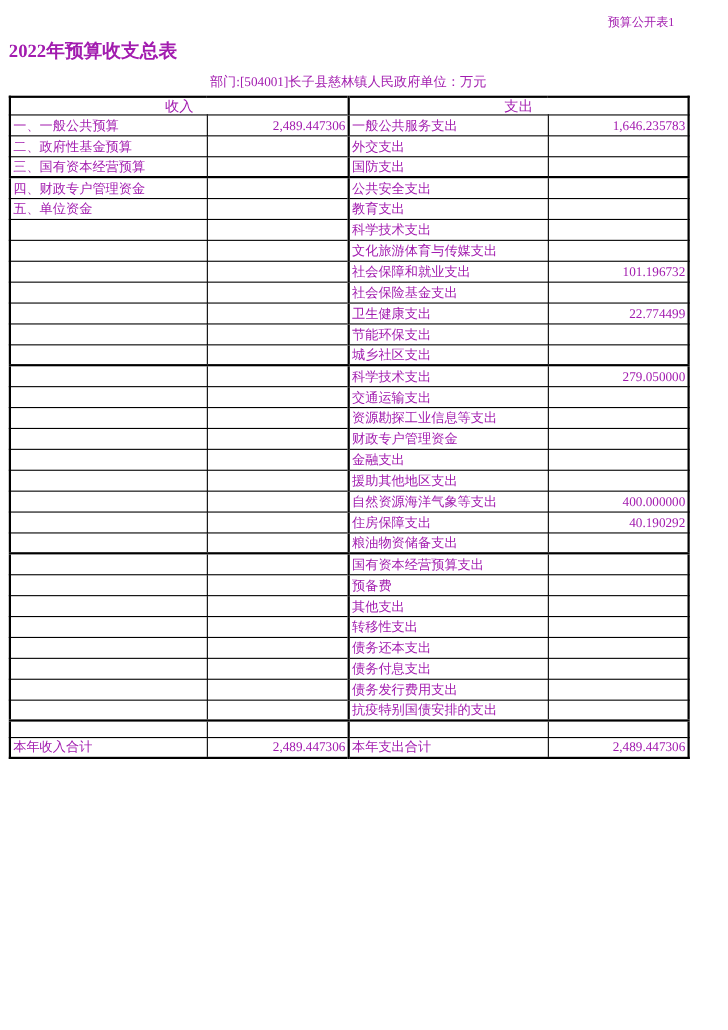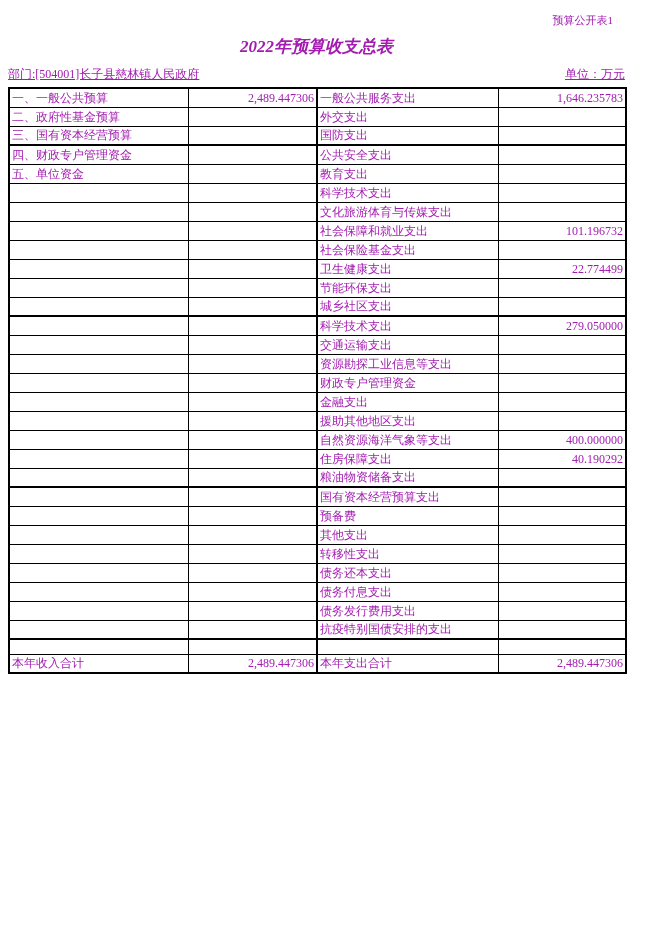--- a/index.html
+++ b/index.html
@@ -17,35 +17,33 @@
     position: absolute;
     top: 13px;
     right: 49px;
     font-size: 11px;
   }
   .page-title {
     position: absolute;
     top: 35px;
     left: 8px;
     width: 617px;
-    text-align: center;
+    text-align: left;
     font-size: 17px;
     font-weight: bold;
-    font-style: italic;
   }
   .meta-row {
     position: absolute;
     top: 66px;
     left: 8px;
     width: 617px;
     display: flex;
-    justify-content: space-between;
+    justify-content: center;
     align-items: flex-end;
     font-size: 12px;
-    text-decoration: underline;
   }
   table.budget-table {
     position: absolute;
     top: 87px;
     left: 8px;
     width: 617px;
     border-collapse: collapse;
     table-layout: fixed;
     border: 2px solid #000;
   }
@@ -81,20 +79,24 @@
   </div>
 
   <table class="budget-table">
     <colgroup>
       <col style="width:179px">
       <col style="width:129px">
       <col style="width:181px">
       <col style="width:128px">
     </colgroup>
     <thead>
+      <tr class="group-header-row">
+        <th colspan="2">收入</th>
+        <th colspan="2" class="mid">支出</th>
+      </tr>
     </thead>
     <tbody id="table-body">
         <tr>
     <td class="item">一、一般公共预算</td>
     <td class="val">2,489.447306</td>
     <td class="item mid">一般公共服务支出</td>
     <td class="val">1,646.235783</td>
   </tr>
         <tr>
     <td class="item">二、政府性基金预算</td>

